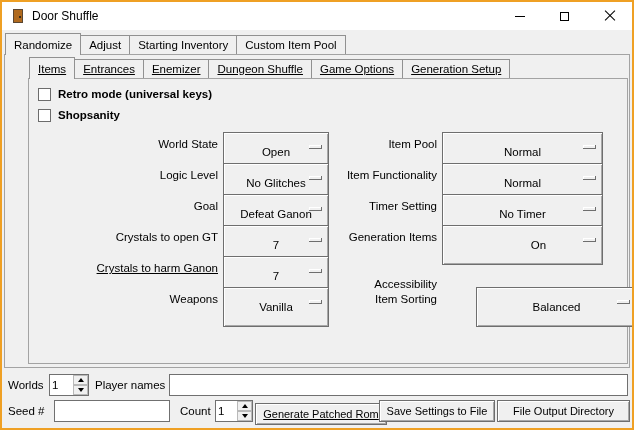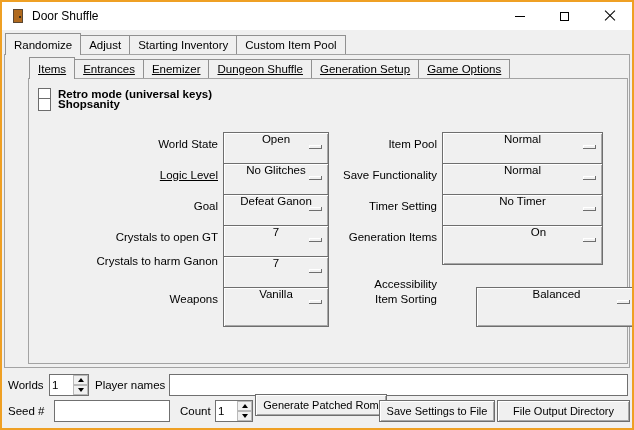--- a/index.html
+++ b/index.html
@@ -37,21 +37,21 @@
   .pane2{left:26px;right:4px;top:76px;bottom:64px;}
   
   .cbrow{position:absolute;left:36px;height:16px;display:flex;align-items:center;z-index:7;font-weight:bold;}
   .cb{width:13px;height:13px;background:#fff;border:1px solid #6c6c6c;box-sizing:border-box;margin-right:7px;}
   
   .flabel{position:absolute;line-height:24px;text-align:right;z-index:7;white-space:nowrap;}
   .lab-l{left:36px;width:180px;}
   .lab-r{left:330px;width:105px;}
   .dd{position:absolute;height:40px;box-sizing:border-box;background:#f0f0f0;border:1px solid #6e6e6e;
     box-shadow:inset 1px 1px 0 #ffffff, inset -1px -1px 0 #a8a8a8;
-    display:flex;justify-content:center;z-index:7;cursor:default;}
+    display:flex;align-items:center;justify-content:center;z-index:7;cursor:default;}
   .dd-l{left:221px;width:106px;}
   .dd-r{left:440px;width:161px;}
   .dd .ind{position:absolute;right:6px;top:12px;width:13px;height:4px;background:#f0f0f0;
     box-shadow:inset -1px -1px 0 #6e6e6e, inset 1px 1px 0 #ffffff;}
   
   .blabel{position:absolute;line-height:22px;white-space:nowrap;z-index:8;}
   .entry{position:absolute;height:22px;box-sizing:border-box;background:#fff;border:1px solid #707070;
     font-size:11.5px;padding:0 3px;z-index:8;outline:none;}
   .spin{position:absolute;height:22px;box-sizing:border-box;background:#fff;border:1px solid #707070;display:flex;z-index:8;}
   .spin input{flex:1;min-width:0;border:0;outline:0;font-size:11.5px;padding:0 2px;background:transparent;}
@@ -96,51 +96,51 @@
     <div class="tab">Starting Inventory</div>
     <div class="tab">Custom Item Pool</div>
   </div>
   <div class="pane pane1"></div>
 
   <div class="tabs tabs2">
     <div class="tab sel">Items</div>
     <div class="tab">Entrances</div>
     <div class="tab">Enemizer</div>
     <div class="tab">Dungeon Shuffle</div>
+    <div class="tab">Game Options</div>
     <div class="tab">Generation Setup</div>
-    <div class="tab">Game Options</div>
   </div>
   <div class="pane pane2"></div>
 
   <div class="cbrow" style="top:84px;">
     <span class="cb"></span>
     <span>Retro mode (universal keys)</span>
   </div>
-  <div class="cbrow" style="top:94px;justify-content:space-between;">
+  <div class="cbrow" style="top:105px;justify-content:space-between;">
     <span class="cb"></span>
     <span>Shopsanity</span>
   </div>
 
   <div class="flabel lab-l" style="top:130px;">World State</div>
   <div class="dd dd-l" style="top:130px;">
       <span>Open</span>
       <span class="ind"></span>
     </div>
   <div class="flabel lab-r" style="top:130px;">Item Pool</div>
   <div class="dd dd-r" style="top:130px;">
       <span>Normal</span>
       <span class="ind"></span>
     </div>
 
-  <div class="flabel lab-l" style="top:161px;text-decoration:underline;">Logic Level</div>
+  <div class="flabel lab-l" style="top:161px;">Logic Level</div>
   <div class="dd dd-l" style="top:161px;">
       <span>No Glitches</span>
       <span class="ind"></span>
     </div>
-  <div class="flabel lab-r" style="top:161px;">Save Functionality</div>
+  <div class="flabel lab-r" style="top:161px;">Item Functionality</div>
   <div class="dd dd-r" style="top:161px;">
       <span>Normal</span>
       <span class="ind"></span>
     </div>
 
   <div class="flabel lab-l" style="top:192px;">Goal</div>
   <div class="dd dd-l" style="top:192px;">
       <span>Defeat Ganon</span>
       <span class="ind"></span>
     </div>
@@ -154,21 +154,21 @@
   <div class="dd dd-l" style="top:223px;">
       <span>7</span>
       <span class="ind"></span>
     </div>
   <div class="flabel lab-r" style="top:223px;">Generation Items</div>
   <div class="dd dd-r" style="top:223px;padding-left:32px;">
       <span>On</span>
       <span class="ind"></span>
     </div>
 
-  <div class="flabel lab-l" style="top:247px;">Crystals to harm Ganon</div>
+  <div class="flabel lab-l" style="top:254px;text-decoration:underline;">Crystals to harm Ganon</div>
   <div class="dd dd-l" style="top:254px;">
       <span>7</span>
       <span class="ind"></span>
     </div>
   <div class="flabel lab-r" style="top:270px;">Accessibility</div>
 
   <div class="flabel lab-l" style="top:285px;">Weapons</div>
   <div class="dd dd-l" style="top:285px;">
       <span>Vanilla</span>
       <span class="ind"></span>
@@ -201,17 +201,17 @@
     <input value="1" style="">
     <span class="arrows">
       <span class="arr">
           <span class="tri-up"></span>
         </span>
       <span class="arr">
           <span class="tri-dn"></span>
         </span>
     </span>
   </div>
-  <div class="btn" style="left:253px;top:392px;width:132px;">Generate Patched Rom</div>
+  <div class="btn" style="left:253px;top:401px;width:132px;text-decoration:underline;">Generate Patched Rom</div>
   <div class="btn" style="right:137px;top:398px;width:116px;">Save Settings to File</div>
   <div class="btn" style="right:2px;top:398px;width:133px;">File Output Directory</div>
 
 </div>
 
 </body></html>

